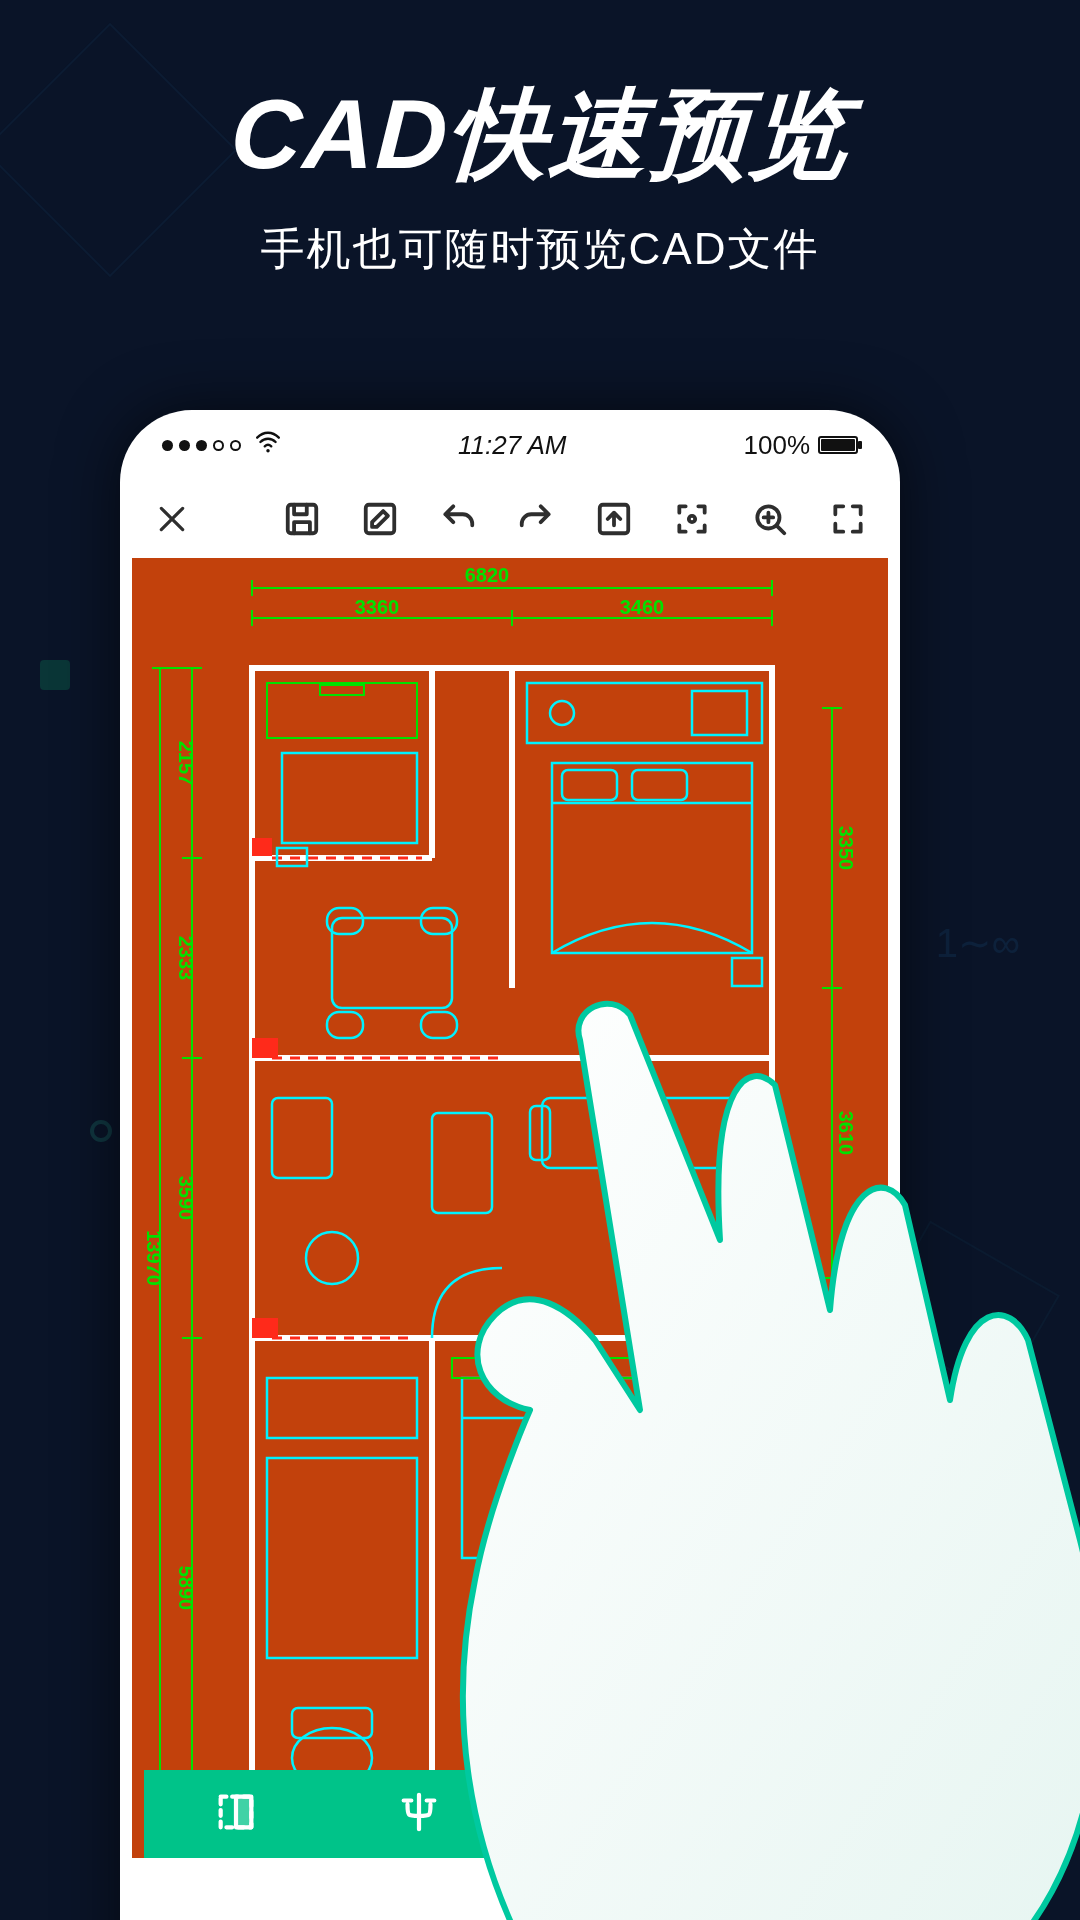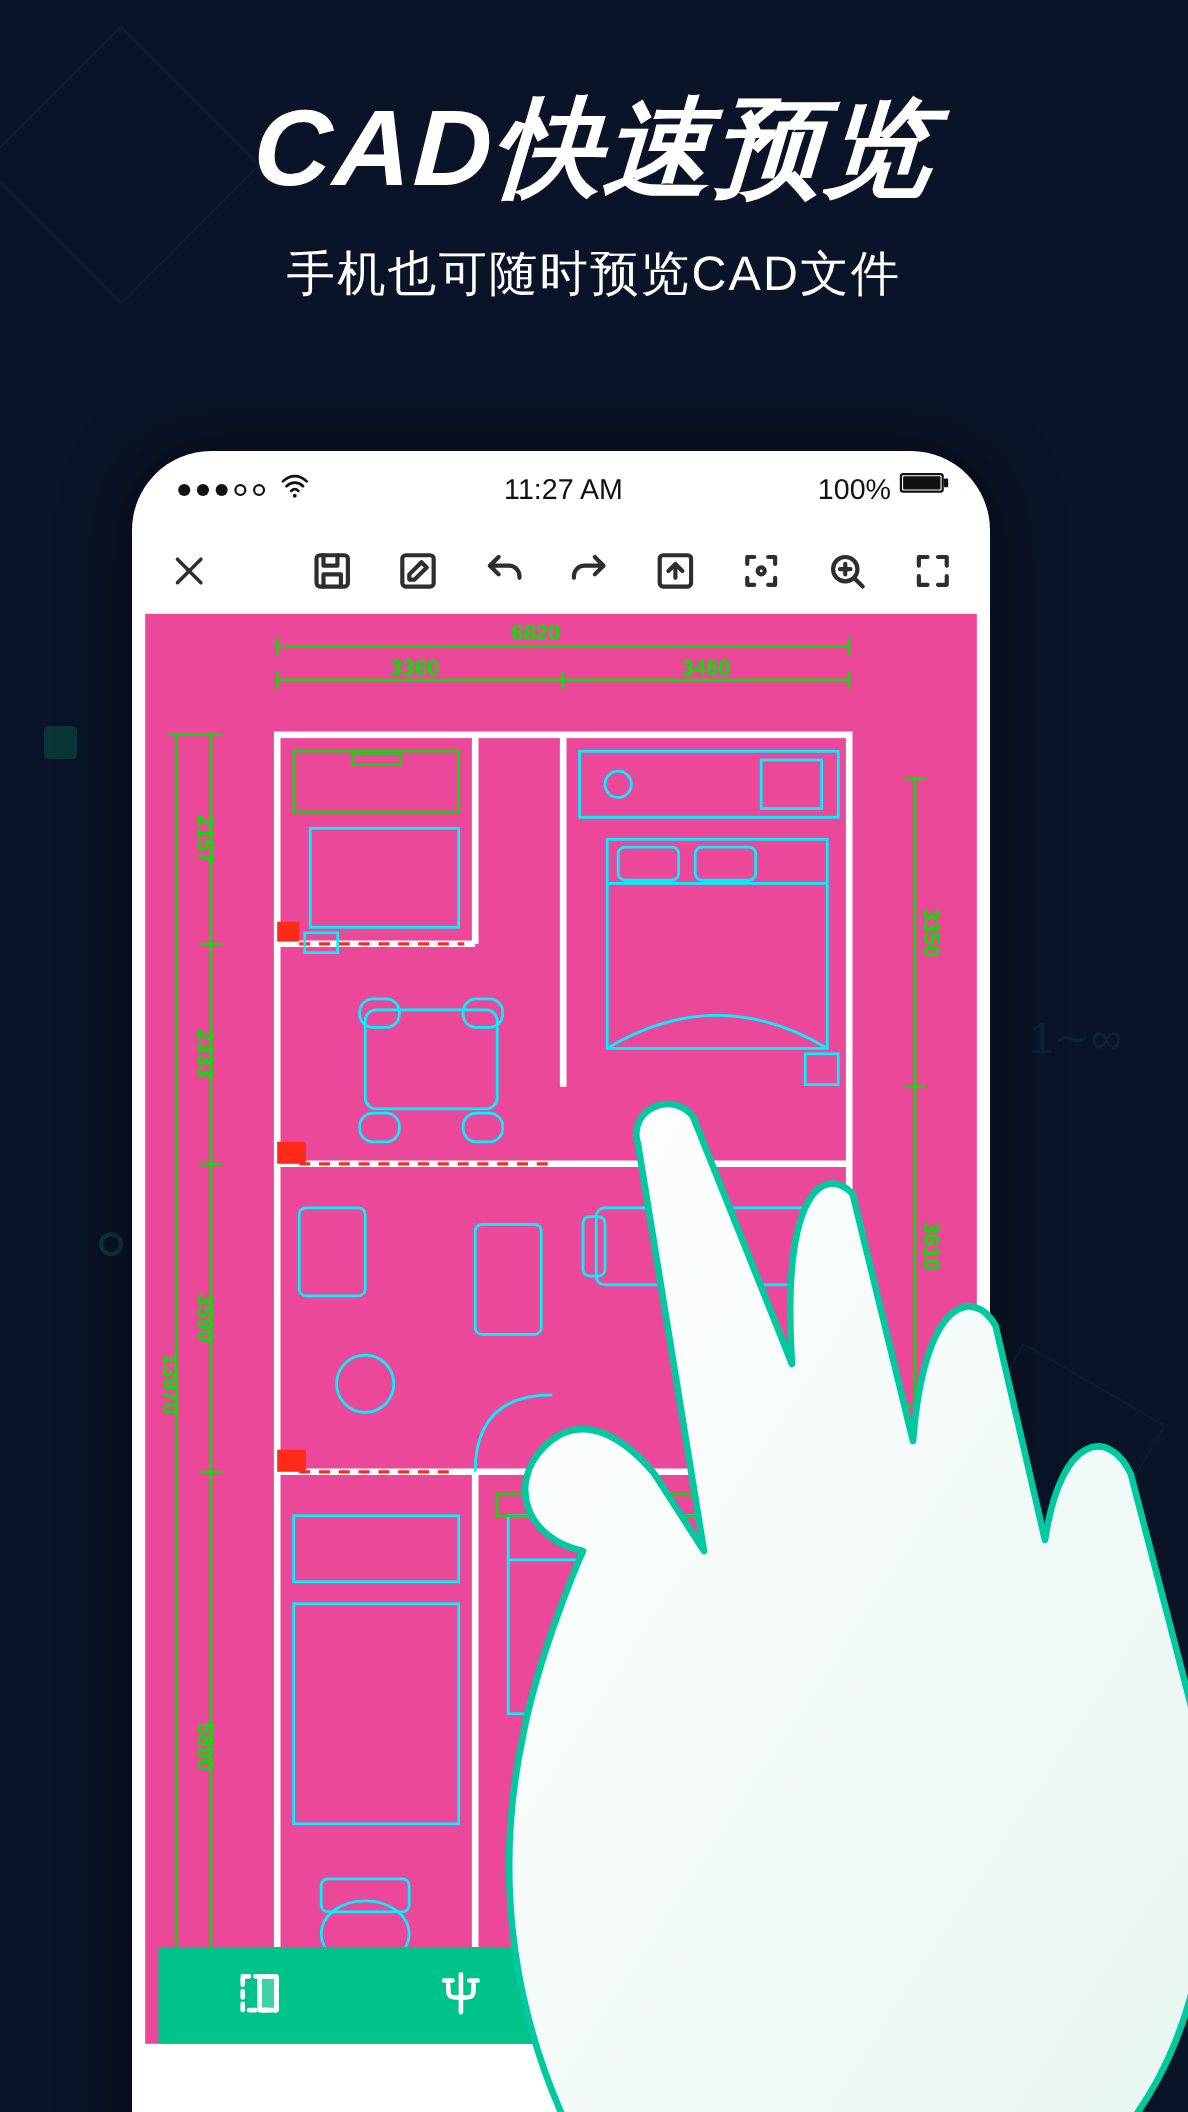--- a/index.html
+++ b/index.html
@@ -56,22 +56,22 @@
     align-items: center;
     justify-content: space-between;
     padding: 0 42px;
     font-size: 26px;
     color: #111;
   }
   .statusbar .dots { display:flex; align-items:center; gap:6px; }
   .statusbar .dot { width:11px; height:11px; border-radius:50%; background:#111; }
   .statusbar .dot.o { background:transparent; border:2px solid #111; }
   .statusbar .wifi { margin-left:8px; font-size:28px; }
-  .statusbar .time { font-weight:500; }
-  .statusbar .right { display:flex; gap:8px; }
+  .statusbar .time { font-weight:500;font-style:italic; }
+  .statusbar .right { display:flex; align-items:center; gap:8px; }
   .statusbar .batt {
     width:40px; height:18px; border:2px solid #111; border-radius:3px; position:relative;
   }
   .statusbar .batt::after { content:""; position:absolute; right:-6px; top:3px; width:4px; height:8px; background:#111; border-radius:1px;}
   .statusbar .batt .fill{ position:absolute; inset:1px; background:#111; border-radius:1px;}
 
   .toolbar {
     height: 78px;
     display: flex;
     align-items: center;
@@ -80,21 +80,21 @@
   }
   .toolbar .spacer { flex:1; }
   .toolbar .tbtn { width:44px; height:44px; display:flex; align-items:center; justify-content:center; }
   .toolbar .tbtn svg { width:38px; height:38px; stroke:#2e2e2e; stroke-width:2.4; fill:none; stroke-linecap:round; stroke-linejoin:round; }
   .toolbar .close svg { width:32px; height:32px; }
 
   .canvas {
     position: relative;
     margin: 0 12px;
     height: 1300px;
-    background: #ec4899;
+    background: #c2410c;
     overflow:hidden;
   }
   .canvas svg.plan { position:absolute; inset:0; width:100%; height:100%; }
   .dim-text { font-family: Arial; font-size:20px; fill:#00e200; font-weight:bold; }
   .dim-text.side { writing-mode: vertical-rl; }
 
   
   .bottombar {
     position:absolute;
     bottom:0; left:12px; right:12px;

